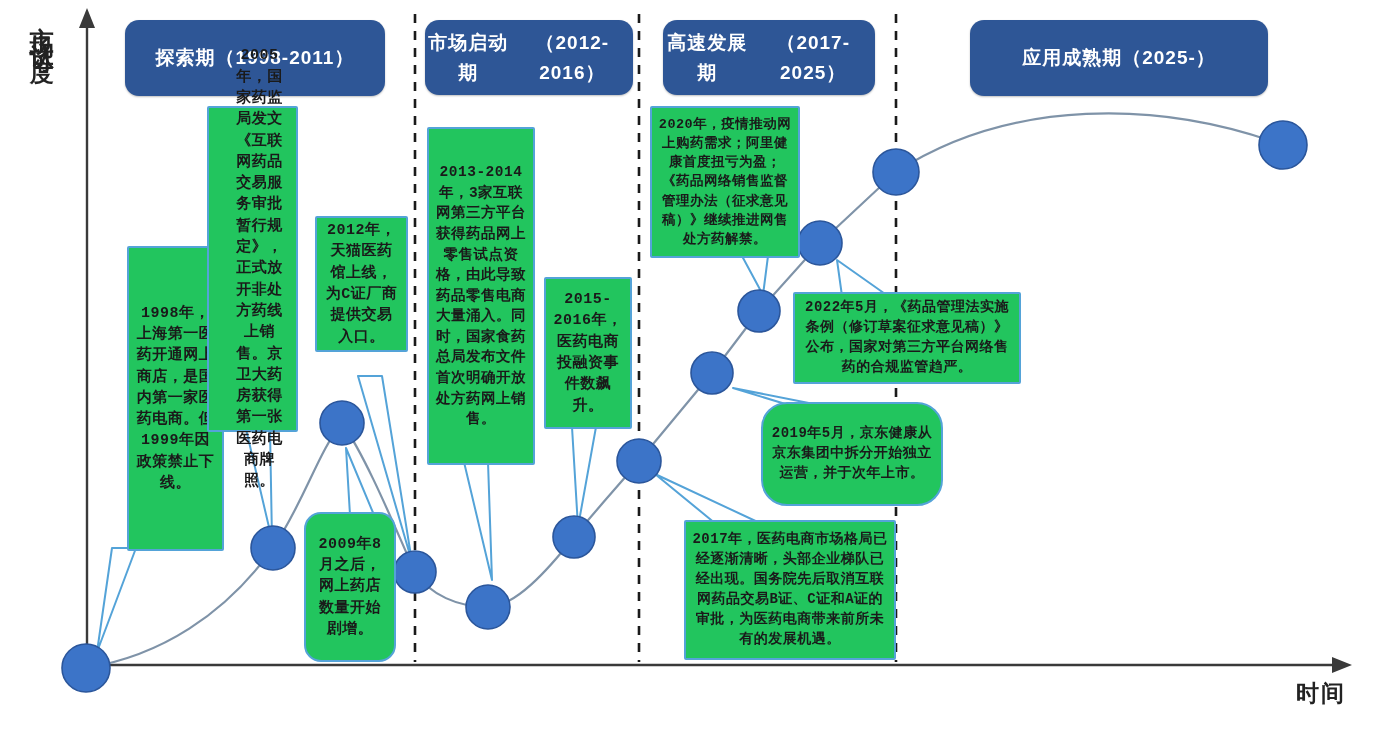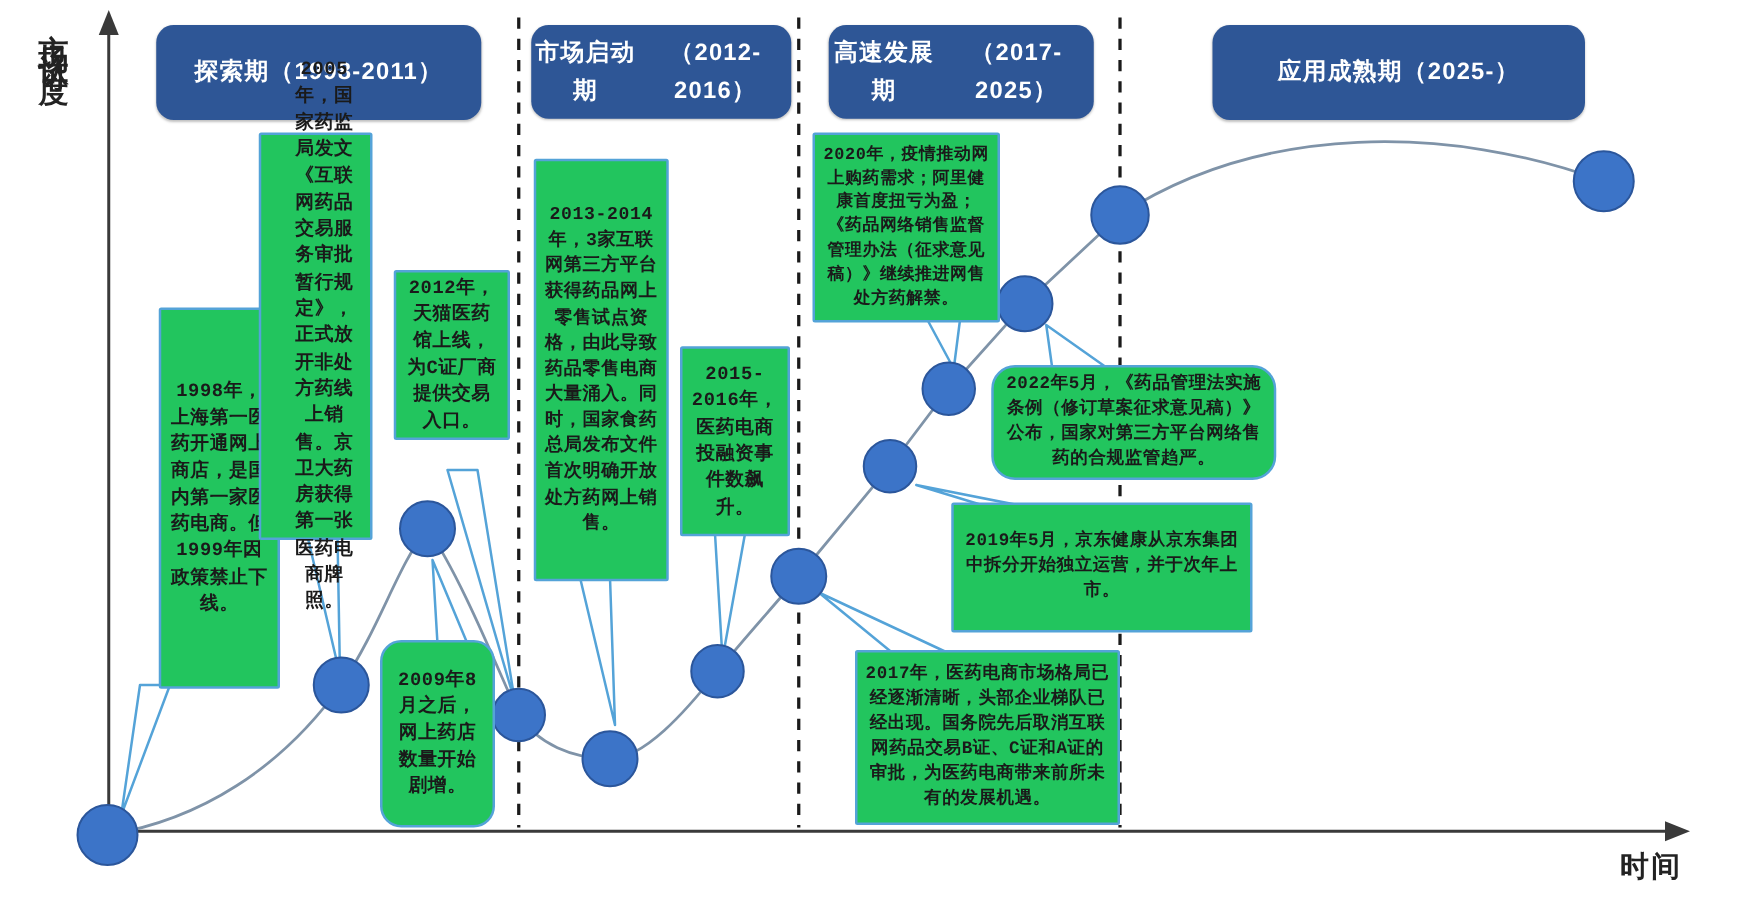--- a/index.html
+++ b/index.html
@@ -113,19 +113,19 @@
   <div class="callout" style="left:304px;top:512px;width:92px;height:150px;font-size:15px;border-radius:17px;">2009年8月之后，网上药店数量开始剧增。</div>
 
   <div class="callout" style="left:315px;top:216px;width:93px;height:136px;font-size:15px;">2012年，天猫医药馆上线，为C证厂商提供交易入口。</div>
 
   <div class="callout" style="left:427px;top:127px;width:108px;height:338px;font-size:14.5px;">2013-2014年，3家互联网第三方平台获得药品网上零售试点资格，由此导致药品零售电商大量涌入。同时，国家食药总局发布文件首次明确开放处方药网上销售。</div>
 
   <div class="callout" style="left:544px;top:277px;width:88px;height:152px;font-size:15px;">2015-2016年，医药电商投融资事件数飙升。</div>
 
   <div class="callout" style="left:684px;top:520px;width:212px;height:140px;font-size:14px;">2017年，医药电商市场格局已经逐渐清晰，头部企业梯队已经出现。国务院先后取消互联网药品交易B证、C证和A证的审批，为医药电商带来前所未有的发展机遇。</div>
 
-  <div class="callout" style="left:761px;top:402px;width:241px;height:104px;font-size:14px;">2019年5月，京东健康从京东集团中拆分开始独立运营，并于次年上市。</div>
+  <div class="callout" style="left:761px;top:402px;width:182px;height:104px;font-size:14px;border-radius:26px;">2019年5月，京东健康从京东集团中拆分开始独立运营，并于次年上市。</div>
 
   <div class="callout" style="left:650px;top:106px;width:150px;height:152px;font-size:13.5px;">2020年，疫情推动网上购药需求；阿里健康首度扭亏为盈；《药品网络销售监督管理办法（征求意见稿）》继续推进网售处方药解禁。</div>
 
-  <div class="callout" style="left:793px;top:292px;width:228px;height:92px;font-size:14px;border-radius:19px;">2022年5月，《药品管理法实施条例（修订草案征求意见稿）》公布，国家对第三方平台网络售药的合规监管趋严。</div>
+  <div class="callout" style="left:793px;top:292px;width:228px;height:92px;font-size:14px;">2022年5月，《药品管理法实施条例（修订草案征求意见稿）》公布，国家对第三方平台网络售药的合规监管趋严。</div>
 
 </div>
 
 </body></html>

